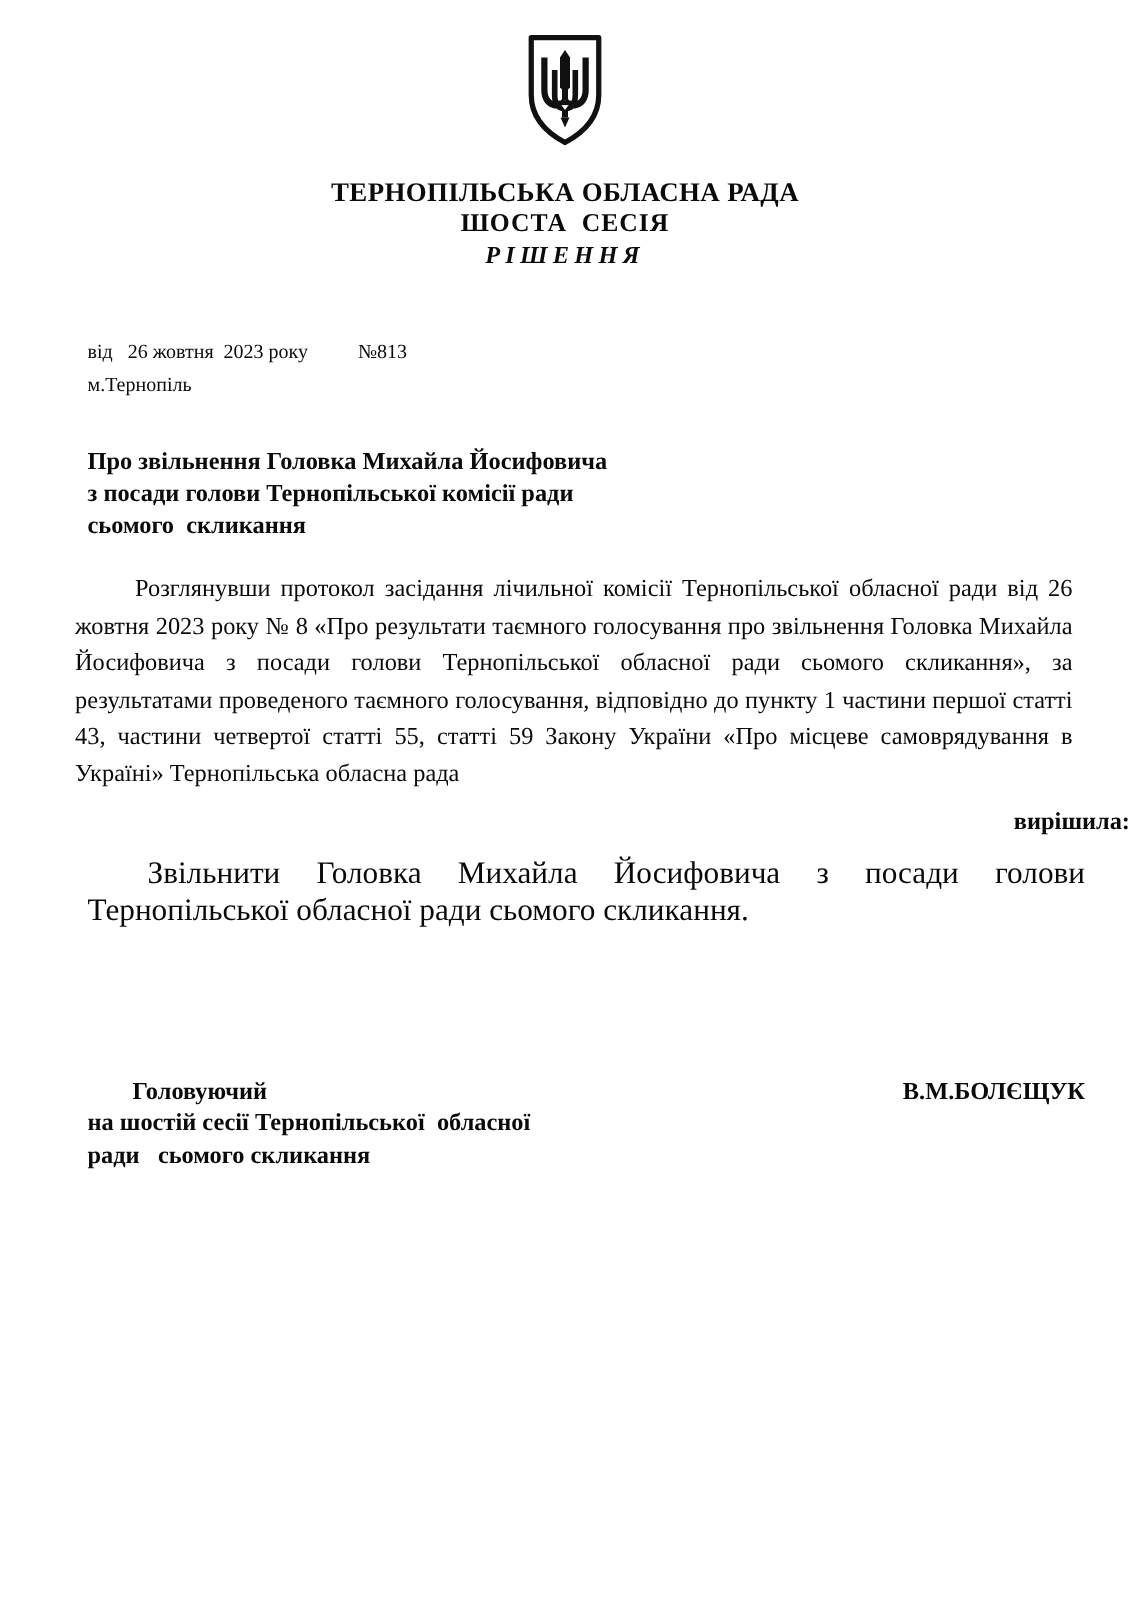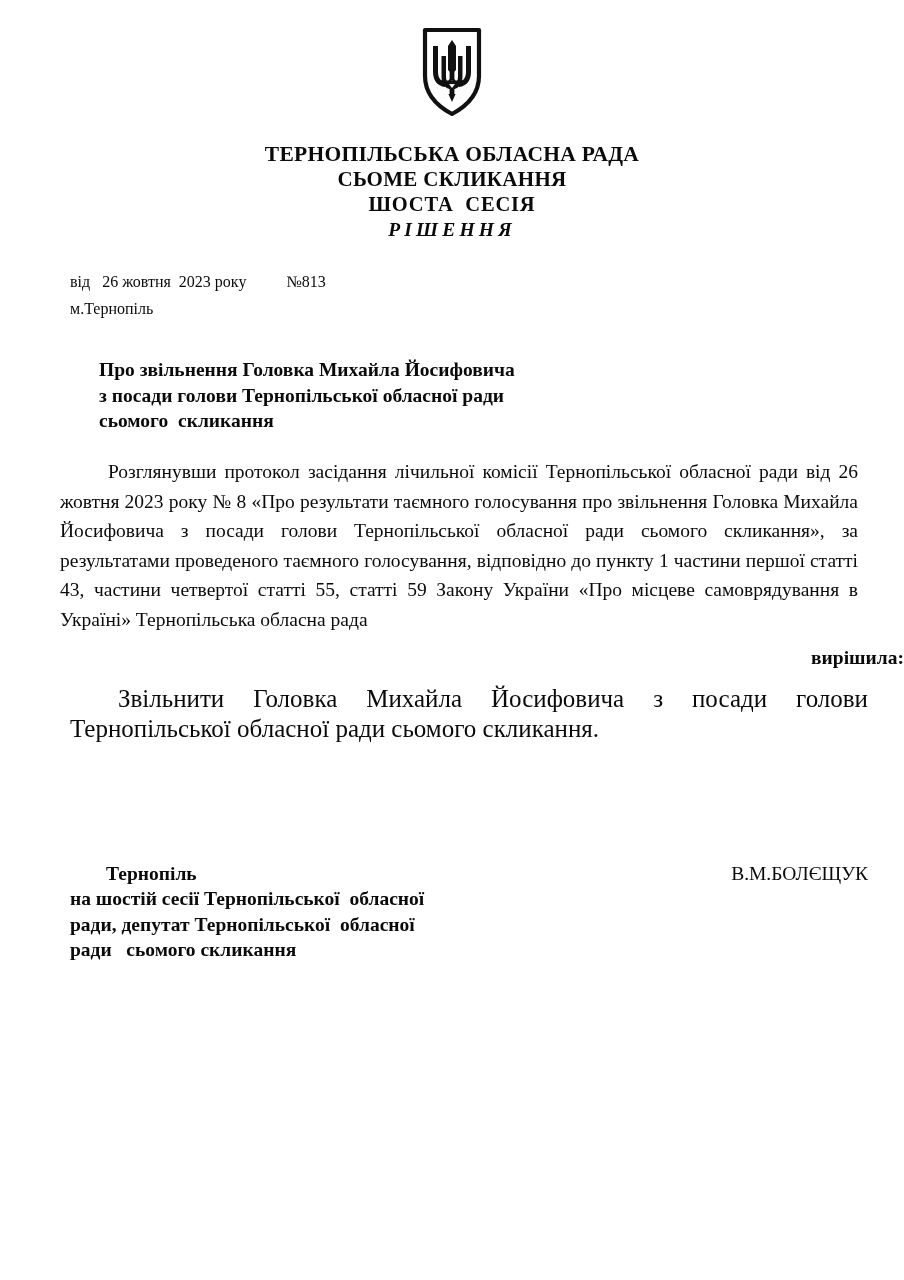--- a/index.html
+++ b/index.html
@@ -69,21 +69,20 @@
     line-height: 27px;
     white-space: pre;
   }
 
   
   .subject-block {
     position: absolute;
     top: 357px;
     left: 70px;
     width: 620px;
-    margin-left: 29px;
   }
   .subject-line {
     font-weight: bold;
     font-size: 19.5px;
     line-height: 25.5px;
     white-space: pre;
   }
 
   
   .body-block {
@@ -146,21 +145,21 @@
   .sig-line {
     font-weight: bold;
     font-size: 19.5px;
     line-height: 25.5px;
     white-space: pre;
   }
   .sig-line.role-first {
     padding-left: 36px;
   }
   .sig-name {
-    font-weight: normal;
+    font-weight: bold;
     font-size: 19.5px;
     line-height: 25.5px;
     white-space: pre;
     align-self: flex-end;
     padding-bottom: 0;
   }
   .sig-stack {
     display: flex;
     flex-direction: column;
   }
@@ -193,52 +192,50 @@
       <path d="M41.5 30 L37 30 L37 50 C37 55 35 58 33 59 L33 63 C39 62 41.5 57 41.5 50 Z" fill="#111111"></path>
 
       <path d="M31 52 L35.5 58 L31 64 L26.5 58 Z" fill="#ffffff" stroke="#111111" stroke-width="2.4"></path>
 
       <rect x="18" y="54.5" width="26" height="3.6" fill="#111111"></rect>
     </svg>
   </div>
 
   <div class="doc-header">
     <div class="hline l1">ТЕРНОПІЛЬСЬКА ОБЛАСНА РАДА</div>
-    <div class="hline l2">СЬОМЕ СКЛИКАННЯ</div>
     <div class="hline l3">ШОСТА  СЕСІЯ</div>
     <div class="hline l4">РІШЕННЯ</div>
   </div>
 
   <div class="meta-block">
     <div class="meta-line">від   26 жовтня  2023 року          №813</div>
     <div class="meta-line">м.Тернопіль</div>
   </div>
 
   <div class="subject-block">
     <div class="subject-line">Про звільнення Головка Михайла Йосифовича</div>
-    <div class="subject-line">з посади голови Тернопільської обласної ради</div>
+    <div class="subject-line">з посади голови Тернопільської комісії ради</div>
     <div class="subject-line">сьомого  скликання</div>
   </div>
 
   <div class="body-block">
     <p class="body-par">Розглянувши протокол засідання   лічильної комісії Тернопільської обласної ради від 26 жовтня 2023 року № 8   «Про результати таємного голосування про звільнення Головка Михайла Йосифовича з посади голови Тернопільської обласної ради сьомого   скликання», за результатами проведеного таємного голосування, відповідно до пункту  1 частини першої статті 43, частини четвертої статті 55, статті 59 Закону України «Про місцеве самоврядування в Україні» Тернопільська обласна рада</p>
   </div>
 
   <div class="decision-word">вирішила:</div>
 
   <div class="resolution-block">
     <p class="resolution-par">Звільнити Головка Михайла Йосифовича з посади голови Тернопільської обласної ради сьомого скликання.</p>
   </div>
 
   <div class="signature-block">
     <div class="sig-row">
       <div class="sig-left sig-stack">
-        <div class="sig-line role-first">Тернопіль</div>
+        <div class="sig-line role-first">Головуючий</div>
         <div class="sig-line">на шостій сесії Тернопільської  обласної</div>
-        <div class="sig-line">ради, депутат Тернопільської  обласної</div>
         <div class="sig-line">ради   сьомого скликання</div>
       </div>
       <div class="sig-name-wrap">
         <div class="sig-name">В.М.БОЛЄЩУК</div>
       </div>
     </div>
   </div>
 
 </div>
 

